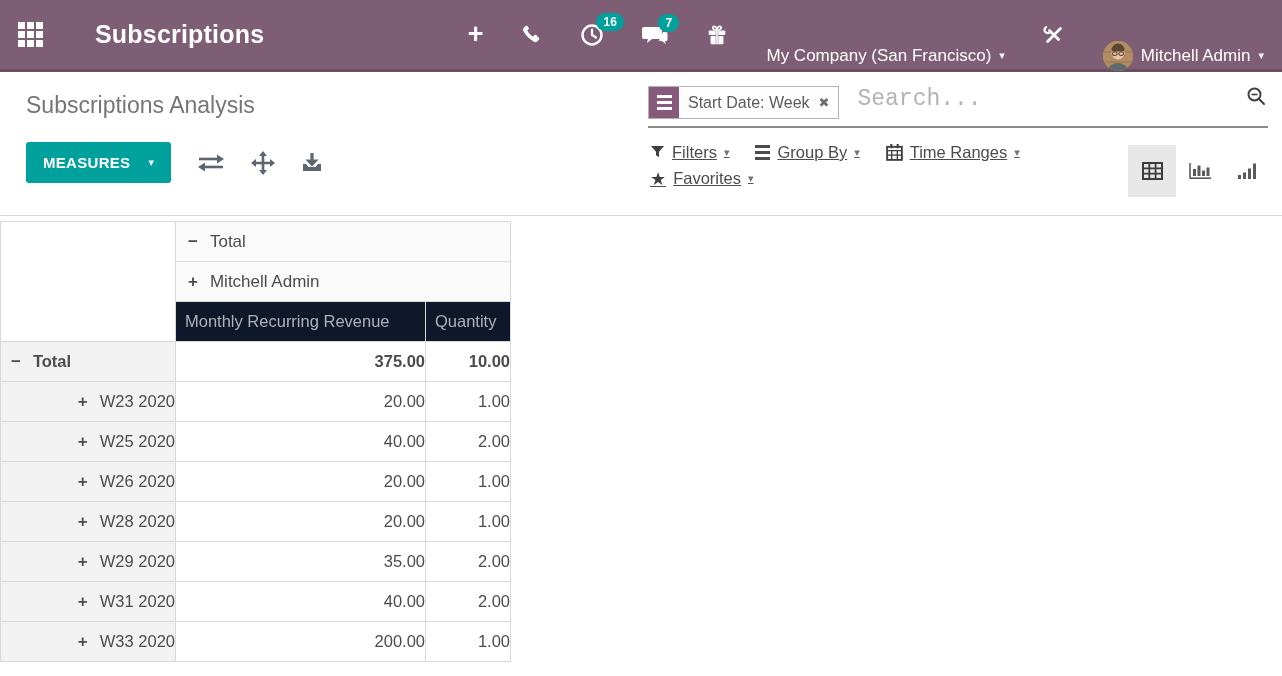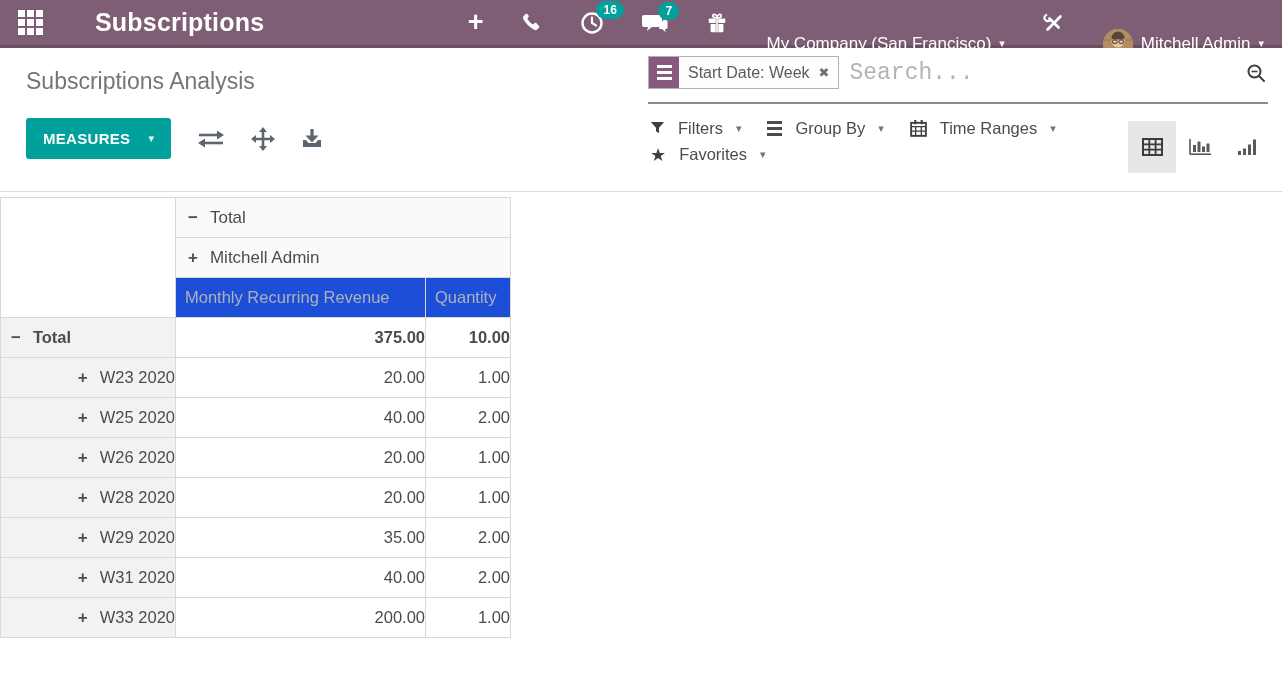--- a/index.html
+++ b/index.html
@@ -4,21 +4,21 @@
 <style>
   * { box-sizing: border-box; margin: 0; padding: 0; }
   html,body { width:1282px; height:676px; }
   body {
     font-family: "Liberation Sans", "DejaVu Sans", sans-serif;
     background:#ffffff; color:#4c4c4c; overflow:hidden; position:relative;
   }
 
   
   .topbar {
-    height:48px; background:#7d5e74; border-bottom:3px solid #6b4f61;
+    height:72px; background:#7d5e74; border-bottom:3px solid #6b4f61;
     display:flex; align-items:center; padding:0 18px; color:#fff;
   }
   .apps-grid { display:grid; grid-template-columns:repeat(3,7px); grid-template-rows:repeat(3,7px); gap:2px; cursor:pointer; }
   .apps-grid span { background:#fff; }
   .app-title { font-size:25px; font-weight:700; margin-left:52px; letter-spacing:.2px; }
   .systray { margin-left:auto; display:flex; align-items:center; gap:38px; }
   .tray-item { position:relative; display:flex; align-items:center; cursor:pointer; }
   .plus-glyph { font-size:27px; font-weight:700; line-height:1; }
   .badge {
     position:absolute; top:-10px; left:16px; background:#00a09d; color:#fff;
@@ -27,60 +27,60 @@
   .menu-btn { display:flex; align-items:center; gap:8px; font-size:17px; color:#fff; background:none; border:none; cursor:pointer; font-family:inherit;margin-top:42px; }
   .caret { font-size:11px; line-height:1; opacity:.95; }
   .avatar { width:30px; height:30px; border-radius:50%; overflow:hidden; background:#b28d62; flex:0 0 auto; }
 
   
   .control-panel { position:relative; height:144px; border-bottom:1px solid #d9d9d9; background:#fff; }
   .view-title { position:absolute; left:26px; top:20px; font-size:23px; color:#757575; font-weight:400; }
 
   .searchbar {
     position:absolute; left:648px; top:14px; width:620px;
-    display:flex; align-items:center; border-bottom:2px solid #8a8a8a; padding-bottom:19px; height:42px;
+    display:flex; align-items:flex-start; border-bottom:2px solid #8a8a8a; padding-bottom:19px; height:42px;gap:8px;
   }
   .facet { display:inline-flex; align-items:center; border:1px solid #b3b3b3; background:#fdfdfd; height:33px; }
   .facet-icon { width:30px; height:100%; background:#875a7b; display:flex; flex-direction:column; justify-content:center; align-items:center; gap:3px; }
   .facet-icon i { display:block; width:15px; height:3px; background:#fff; }
   .facet-label { padding:0 9px; font-size:16px; color:#5c5c5c; white-space:nowrap; }
   .facet-remove { font-size:13px; font-weight:700; color:#6d6d6d; padding-right:9px; cursor:pointer; }
   .search-input { flex:1; min-width:0; border:none; outline:none; font-size:23px; color:#ef4444; padding-left:10px; font-family:Liberation Mono, monospace; background:transparent; }
   .search-input::placeholder { color:#b3b3b3; }
   .mag { flex:0 0 auto; margin-right:2px; cursor:pointer; }
 
   .cp-left { position:absolute; left:26px; top:70px; display:flex; align-items:center; gap:26px; }
   .measures-btn {
     background:#00a09d; color:#fff; border:none; font-family:inherit; font-weight:700;
     font-size:15px; letter-spacing:.3px; padding:12px 17px; border-radius:3px; cursor:pointer;
     display:flex; align-items:center; gap:18px;
   }
   .tool-icon { cursor:pointer; display:flex; align-items:center; }
 
   .filter-group { position:absolute; left:650px; top:71px; display:flex; flex-direction:column; gap:7px; }
   .filter-line { display:flex; align-items:center; gap:26px; }
-  .filter-btn { display:flex; align-items:center; gap:13px; font-size:16.5px; color:#4c4c4c; cursor:pointer; background:none; border:none; font-family:inherit; }
+  .filter-btn { display:flex; align-items:center; gap:7px; font-size:16.5px; color:#4c4c4c; cursor:pointer; background:none; border:none; font-family:inherit;text-decoration:underline; }
   .filter-btn .caret { color:#6d6d6d; }
   .gb-bars { display:flex; flex-direction:column; gap:3px; }
   .gb-bars i { display:block; width:15px; height:3px; background:#4c4c4c; }
   .star-glyph { font-size:18px; color:#3f3f3f; line-height:1; }
 
   .view-switcher { position:absolute; right:10px; top:73px; display:flex; }
   .vs-btn { width:48px; height:52px; display:flex; align-items:center; justify-content:center; cursor:pointer; background:transparent; border:none; }
   .vs-btn.active { background:#e7e7e7; }
 
   
   .pivot-wrap { margin-top:5px; }
   table.pivot { border-collapse:collapse; table-layout:fixed; }
   table.pivot th, table.pivot td { border:1px solid #d8d8d8; height:40px; font-weight:400; }
   td.corner { background:#fff; border-left:none; }
   th.grp {
     background:#fafafa; text-align:left; padding-left:12px; font-size:17px; color:#4c4c4c; cursor:pointer;
   }
-  th.measure { background:#1d4ed8; text-align:left; padding-left:9px; font-size:16.5px; color:#aeb2b8; cursor:pointer; }
+  th.measure { background:#0f172a; text-align:left; padding-left:9px; font-size:16.5px; color:#aeb2b8; cursor:pointer; }
   .sign { display:inline-block; font-weight:900; color:#4f4f4f; margin-right:12px; font-size:17px; }
   th.rowlabel { background:#f2f2f2; text-align:left; padding-left:10px; font-size:16.5px; color:#4c4c4c; cursor:pointer; white-space:nowrap; }
   th.rowlabel.indent1 { padding-left:46px;text-align:right; }
   td.val { background:#fff; text-align:right; padding-right:0; font-size:16.5px; color:#4c4c4c; }
   .bold, td.val.bold, th.rowlabel.bold { font-weight:700; }
 
   svg { display:block; }
 </style>
 </head>
 <body>

